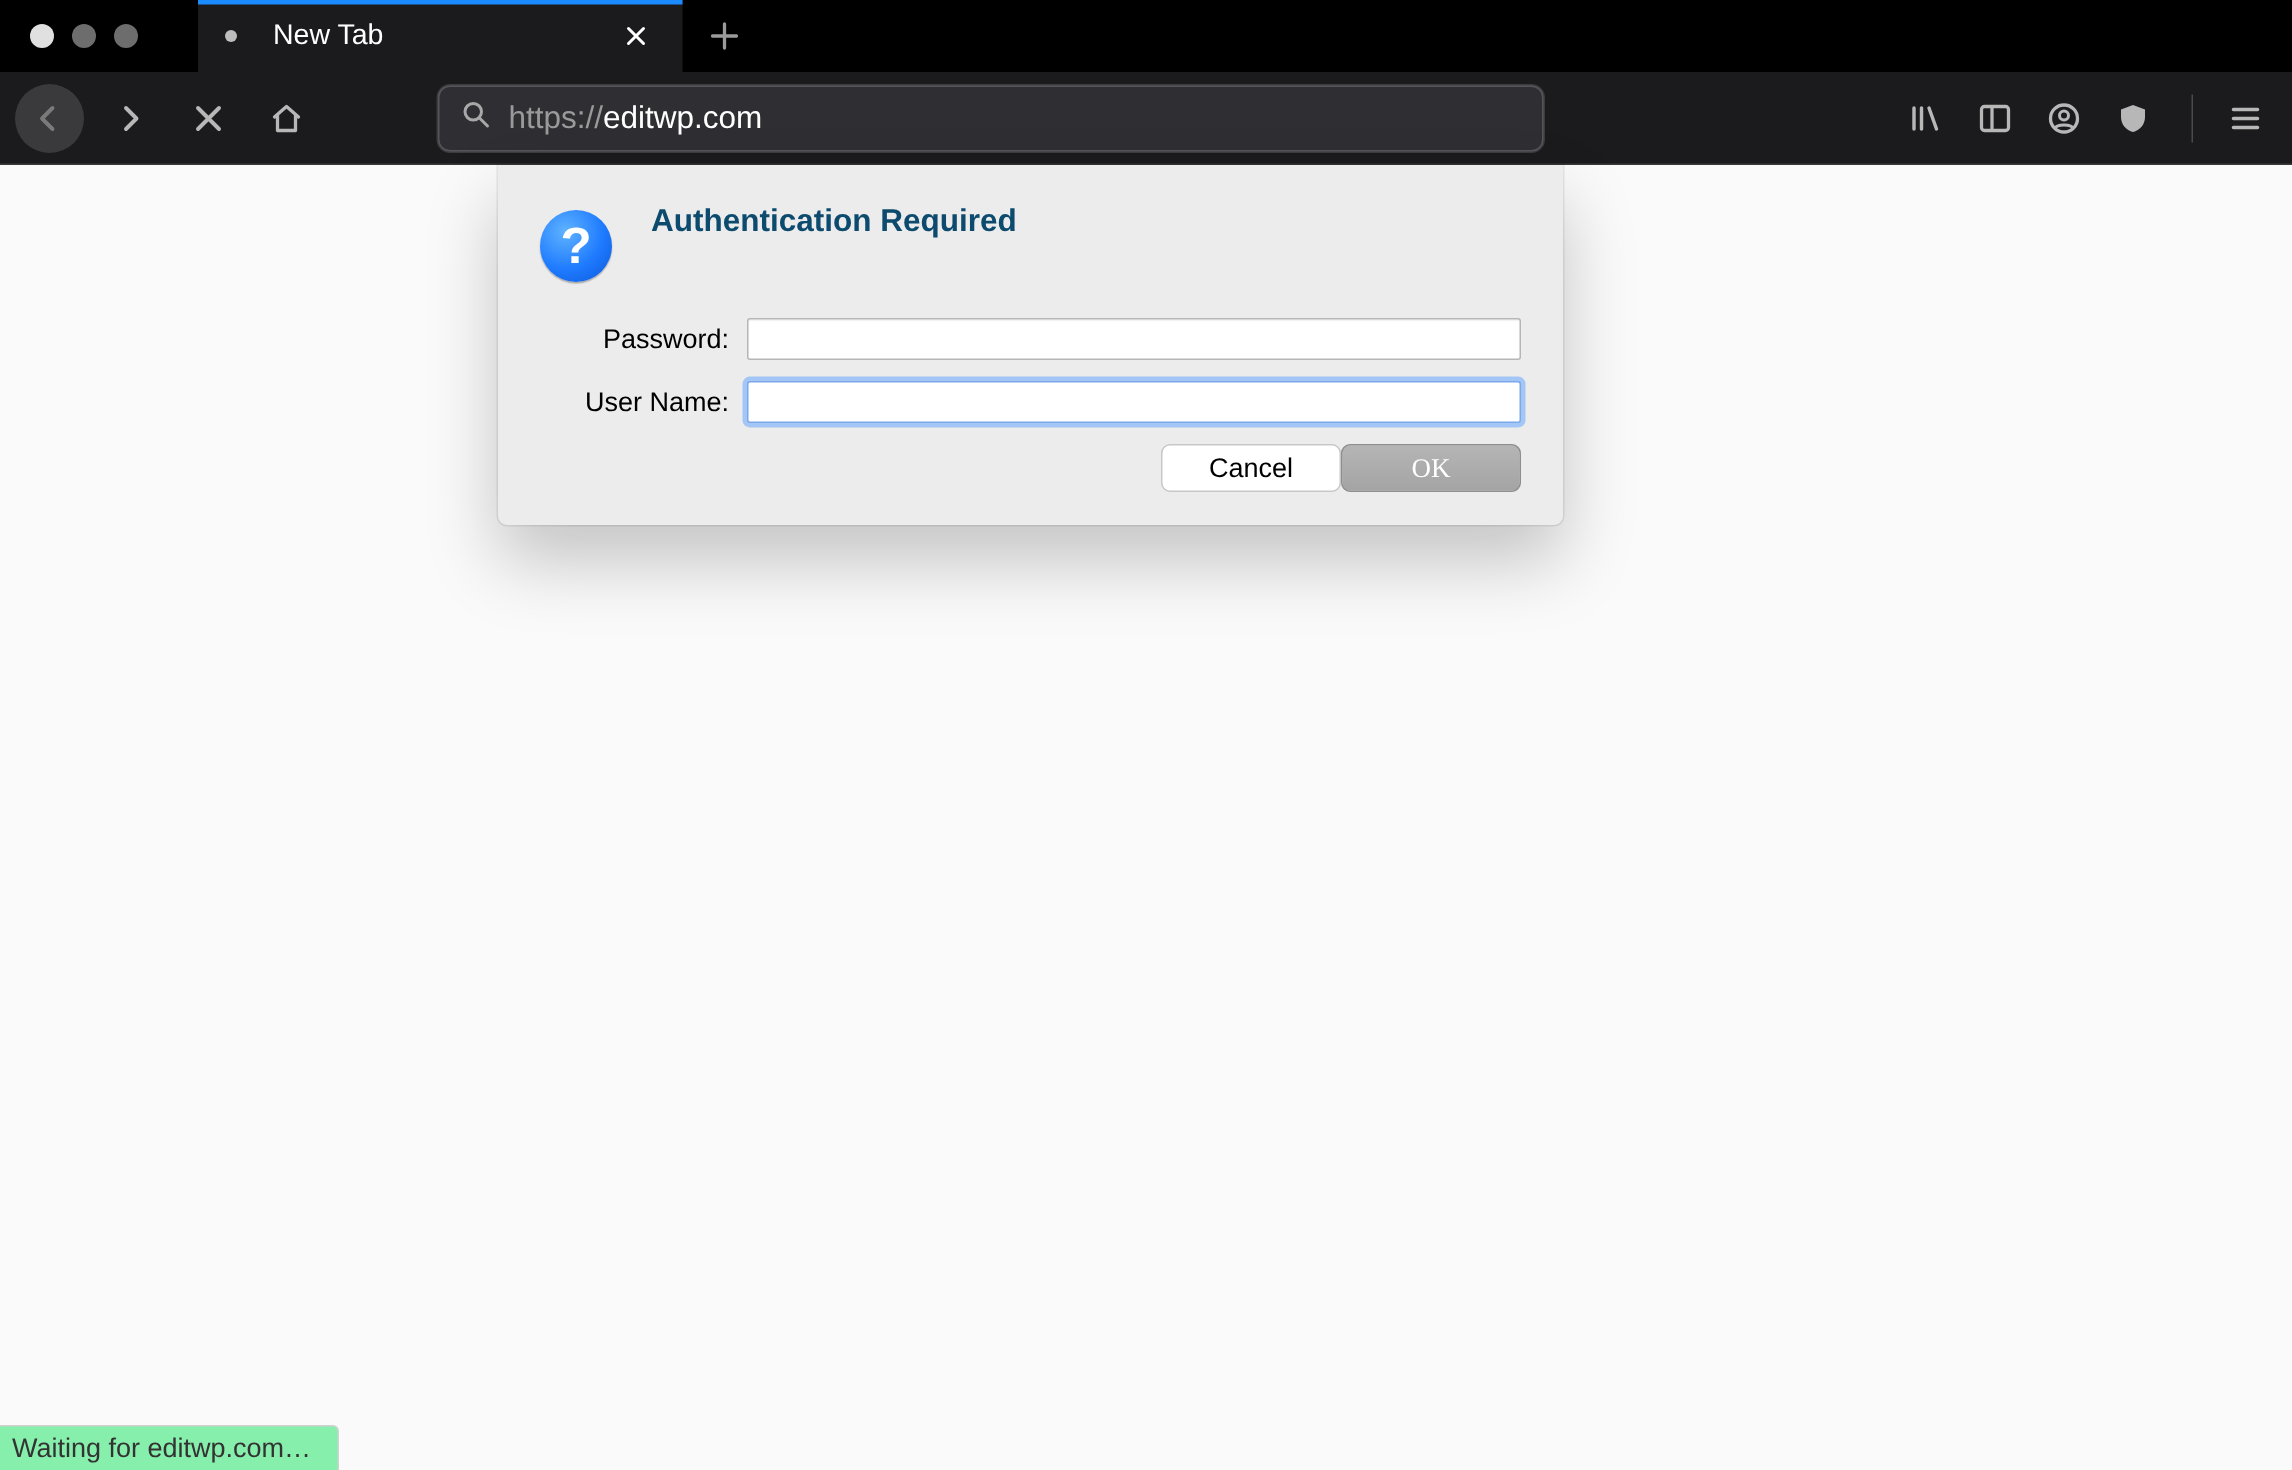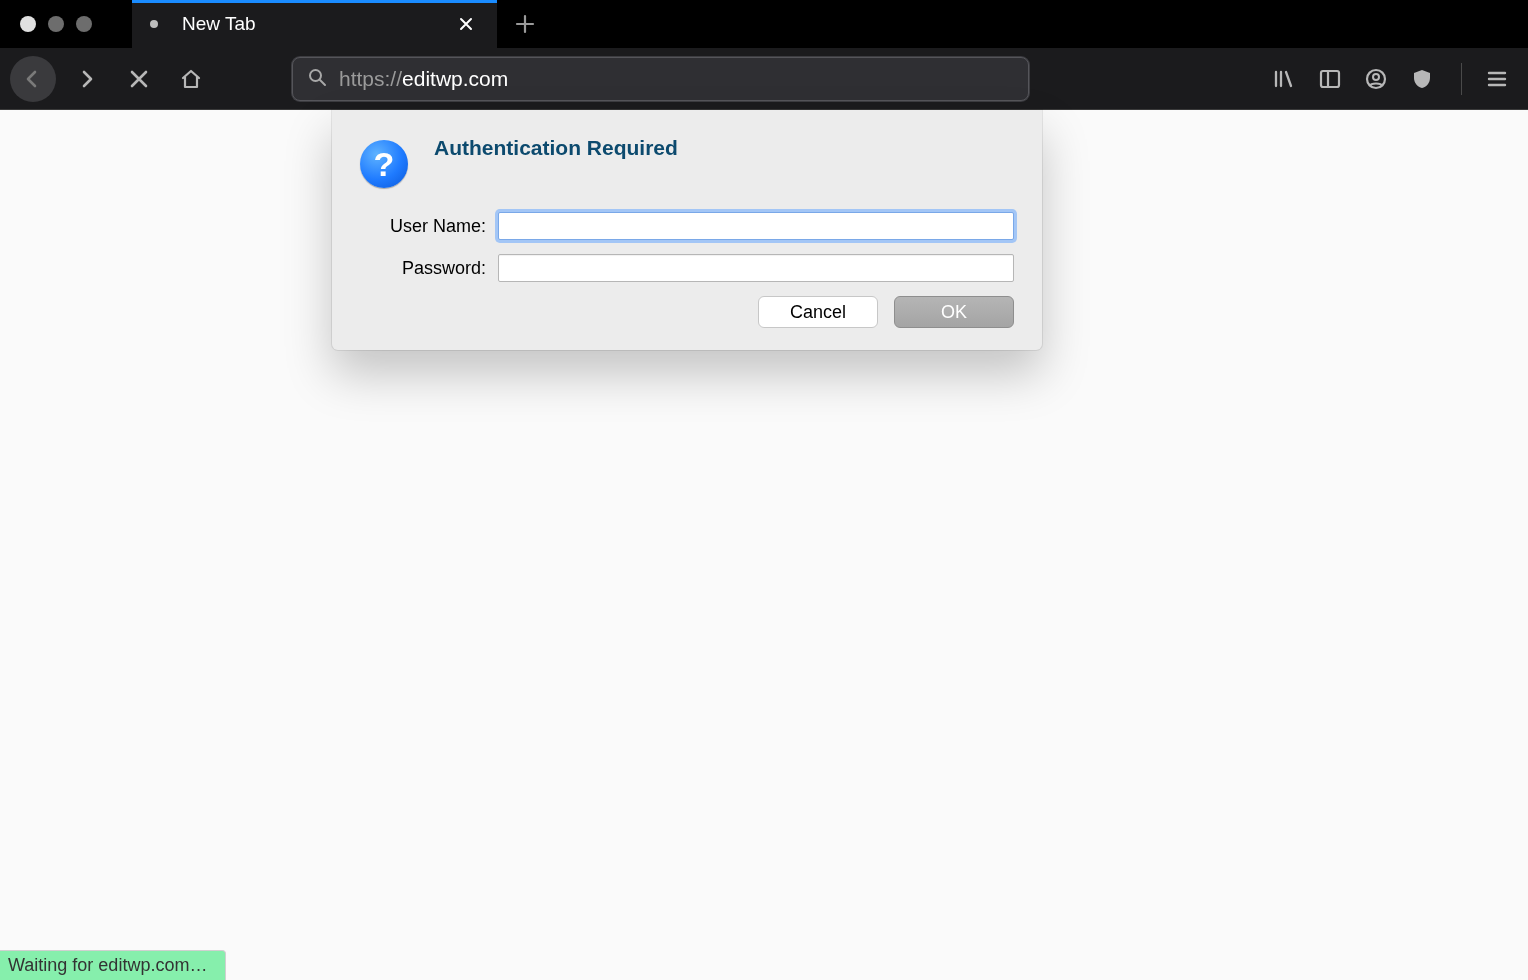--- a/index.html
+++ b/index.html
@@ -31,21 +31,21 @@
     .window-dot {
       width: 16px;
       height: 16px;
       border-radius: 50%;
     }
     .window-dot.red { background: #e0e0e0; }
     .window-dot.yellow { background: #6d6d6d; }
     .window-dot.grey { background: #6d6d6d; }
 
     .tab {
-      width: 365px;
+      width: 323px;
       height: 48px;
       background: #1b1b1d;
       display: flex;
       align-items: center;
       padding: 0 18px;
       position: relative;
     }
     .tab-indicator {
       position: absolute;
       top: 0;
@@ -218,40 +218,40 @@
       border-radius: 2px;
       box-shadow: inset 0 1px 1px rgba(0,0,0,.06);
     }
     .form-input.focus {
       box-shadow: 0 0 0 3px rgba(90,160,255,.5);
       border-color: #7aa8e8;
     }
     .btn-row {
       display: flex;
       justify-content: flex-end;
-      gap: 16px;
       margin-top: 4px;
     }
     .btn {
       min-width: 120px;
       height: 32px;
       border-radius: 6px;
       font-size: 18px;
       display:flex;align-items:center;justify-content:center;
       padding: 0 18px;
     }
     .btn.cancel {
       background: #fff;
       border: 1px solid #c7c7c7;
       color: #000;
     }
     .btn.ok {
       background: linear-gradient(#b5b5b5,#a4a4a4);
       border: 1px solid #8e8e8e;
       color: #fff;
+      font-family: Liberation Serif, serif;
     }
 
     
     .status {
       position: absolute;
       left: 0;
       bottom: 0;
       background: #86efac;
       border: 1px solid #d0d0d0;
       border-left: none;
@@ -363,26 +363,26 @@
     <div class="dialog-header">
       <div class="q-icon">
           <span>?</span>
         </div>
       <div style="flex:1">
         <div class="dialog-title">Authentication Required</div>
       </div>
     </div>
 
     <div class="form-row">
+      <div class="form-label">Password:</div>
+      <input type="password" class="form-input" value="" style="">
+    </div>
+    <div class="form-row">
       <div class="form-label">User Name:</div>
       <input class="form-input focus" value="" style="">
-    </div>
-    <div class="form-row">
-      <div class="form-label">Password:</div>
-      <input type="password" class="form-input" value="" style="">
     </div>
 
     <div class="btn-row">
       <div class="btn cancel">Cancel</div>
       <div class="btn ok">OK</div>
     </div>
   </div>
 
   <div class="status">Waiting for editwp.com…</div>
 </div>

